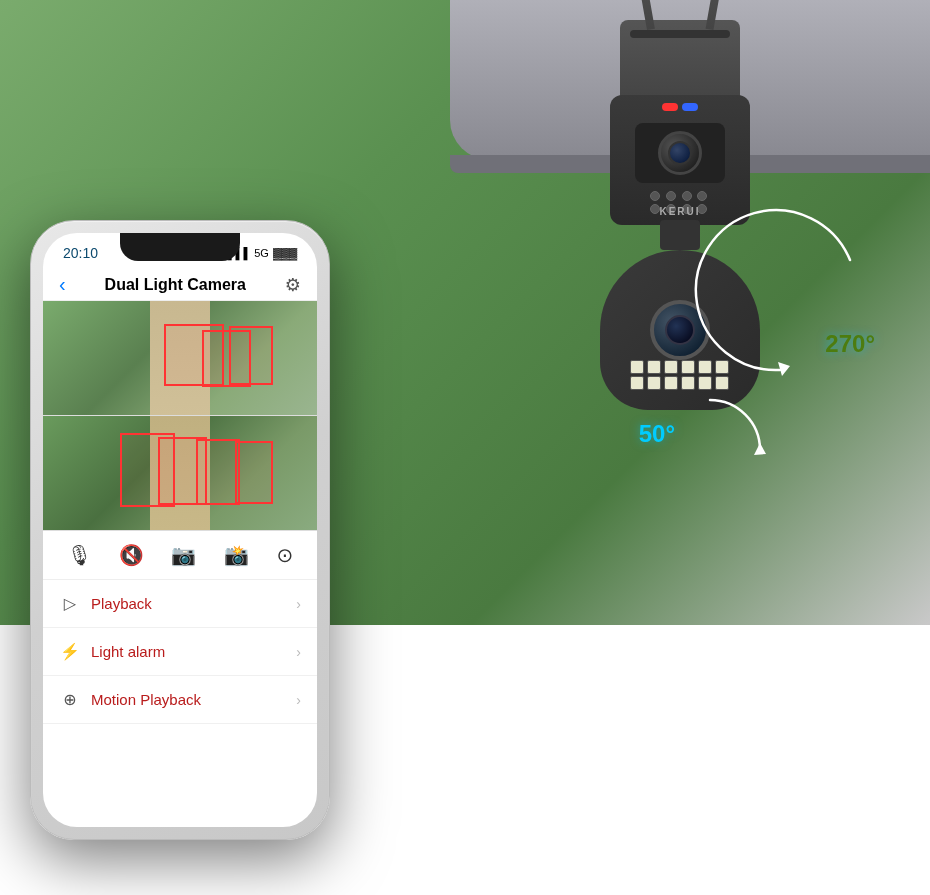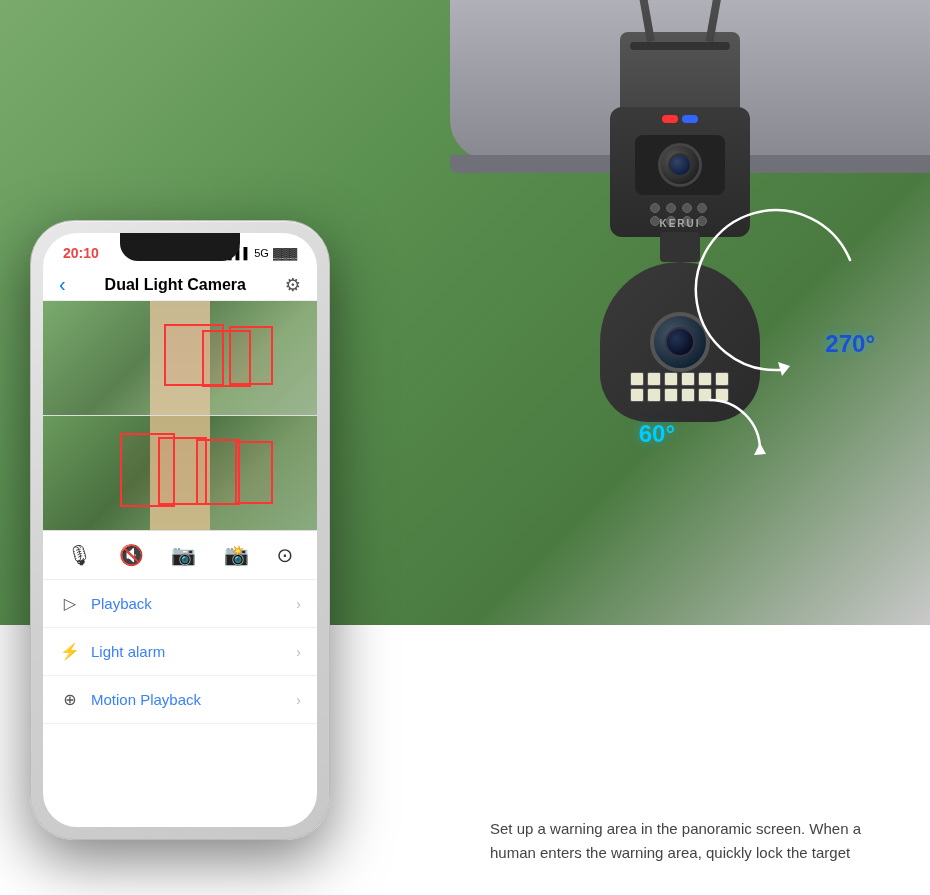--- a/index.html
+++ b/index.html
@@ -66,21 +66,21 @@
 
     .detection-desc {
       font-size: 15px;
       color: #444;
       line-height: 1.6;
     }
 
     
     .camera-device {
       position: absolute;
-      top: 32px;
+      top: 20px;
       right: 120px;
       width: 260px;
       height: 520px;
     }
 
     .camera-mount {
       position: absolute;
       top: 0;
       left: 50%;
       transform: translateX(-50%);
@@ -315,22 +315,22 @@
     
     .status-bar {
       display: flex;
       justify-content: space-between;
       align-items: center;
       padding: 8px 20px 4px;
       height: 36px;
     }
     .status-time {
       font-size: 14px;
-      font-weight: 700;
-      color: #ef4444;
+      font-weight: 400;
+      color: #0c4a6e;
     }
     .status-icons {
       display: flex;
       gap: 4px;
       align-items: center;
       font-size: 11px;
       color: #000;
     }
 
     
@@ -411,31 +411,31 @@
       gap: 10px;
     }
     .menu-icon {
       font-size: 16px;
       color: #555;
       width: 22px;
       text-align: center;
     }
     .menu-label {
       font-size: 15px;
-      color: #3b82f6;
+      color: #b91c1c;
     }
     .menu-chevron {
       font-size: 14px;
       color: #bbb;
     }
 
     
     .angle-270 {
       position: absolute;
-      color: #1d4ed8;
+      color: #4d7c0f;
       font-size: 24px;
       font-weight: 800;
       right: 55px;
       top: 330px;
       text-shadow: 0 0 10px rgba(0,200,255,0.5);
     }
 
     .angle-90 {
       position: absolute;
       color: #00ccff;
@@ -524,21 +524,21 @@
 <svg class="arcs-svg" viewBox="0 0 400 350" xmlns="http://www.w3.org/2000/svg">
 
   <path d="M 320 60 A 80 80 0 1 0 250 170" fill="none" stroke="white" stroke-width="2.5" stroke-linecap="round"></path>
   <polygon points="248,162 252,176 260,166" fill="white"></polygon>
 
   <path d="M 180 200 A 50 50 0 0 1 230 250" fill="none" stroke="white" stroke-width="2.5" stroke-linecap="round"></path>
   <polygon points="230,243 224,255 236,254" fill="white"></polygon>
 </svg>
 
 <div class="angle-270">270°</div>
-<div class="angle-90">60°</div>
+<div class="angle-90">50°</div>
 
 <div class="phone-container">
   <div class="phone-frame">
     <div class="phone-screen">
 
       <div class="phone-notch"></div>
 
       <div class="status-bar">
         <span class="status-time">20:10</span>
         <div class="status-icons">
@@ -604,14 +604,13 @@
           <span class="menu-label">Motion Playback</span>
         </div>
         <span class="menu-chevron">›</span>
       </div>
 
     </div>
   </div>
 </div>
 
 <div class="right-content">
-  <div class="detection-desc">Set up a warning area in the panoramic screen. When a human enters the warning area, quickly lock the target</div>
 </div>
 
 </body></html>

